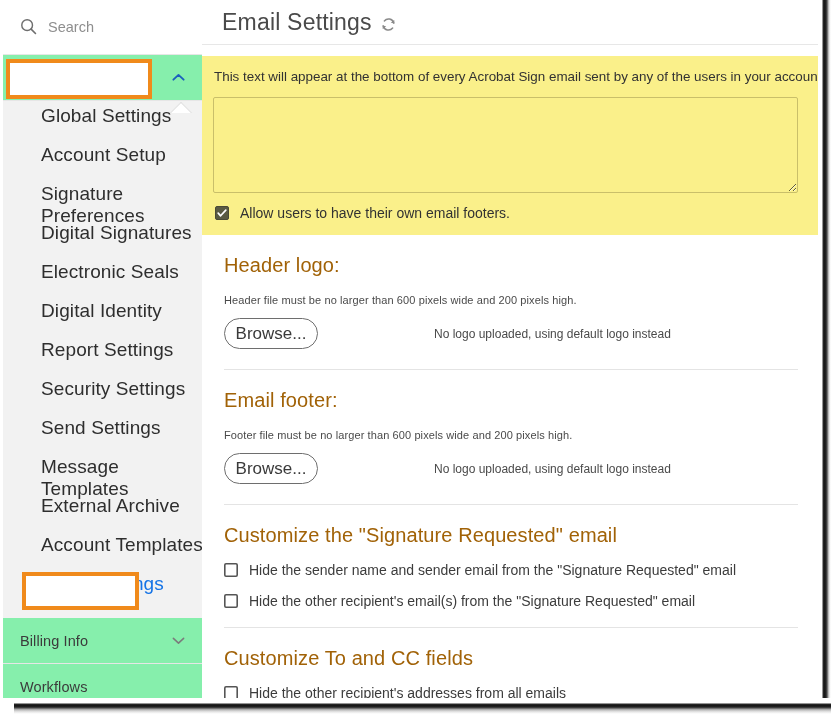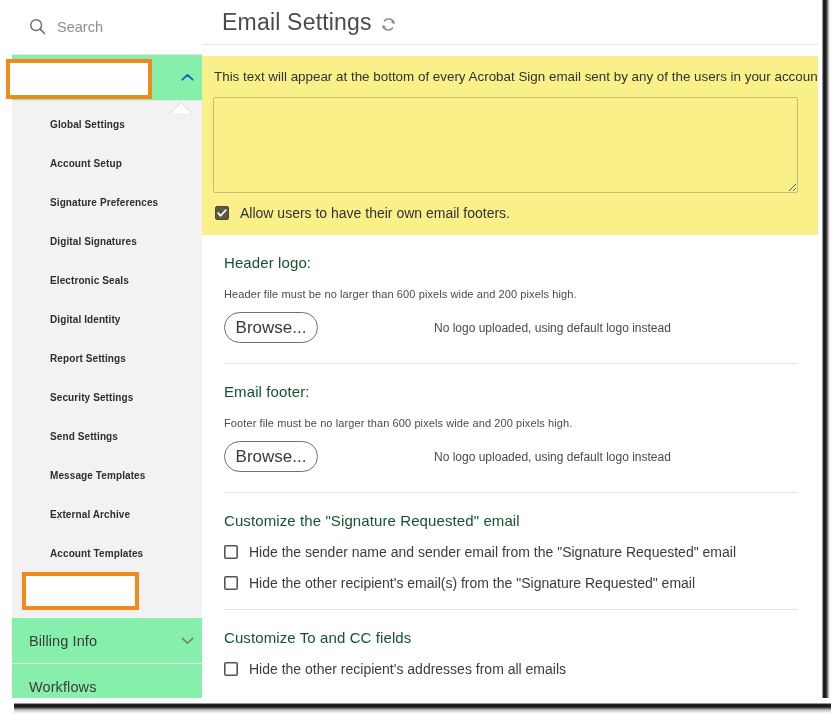--- a/index.html
+++ b/index.html
@@ -43,21 +43,21 @@
     content: "";
     position: absolute;
     left: 0; top: 0;
     width: 14px; height: 16px;
     background: #ffffff;
   }
 
   
   #sidebar {
     position: absolute;
-    top: 0; left: 12px;
+    top: 0; left: 3px;
     width: 201px;
     height: 699px;
     background: #ffffff;
     border-right: 1px solid #dcdcdc;
     overflow: hidden;
   }
 
   
   #search-row {
     height: 55px;
@@ -130,26 +130,24 @@
 
   
   #subnav {
     background: #f2f2f2;
     padding: 4px 0 6px 0;
   }
   .subnav-item {
     position: relative;
     height: 39px;
     display: flex;
-    align-items: center;
     padding-left: 38px;
-    font-size: 10px;
+    font-size: 19px;
     color: #2e2e2e;
     letter-spacing: .1px;
-    font-weight: bold;
   }
   .subnav-item.selected { color: #1473e6; }
 
   
   .hl-box {
     position: absolute;
     border: 4px solid #f08a1b;
     background: transparent;
     z-index: 6;
     pointer-events: none;
@@ -249,22 +247,22 @@
   
   .section {
     padding: 0 20px 0 22px;
   }
   .divider {
     height: 1px;
     background: #e4e4e4;
     margin: 0 20px 0 22px;
   }
   .sec-title {
-    font-size: 15px;
-    color: #14532d;
+    font-size: 20px;
+    color: #a16207;
     margin: 19px 0 0 0;
     letter-spacing: .1px;
   }
   .sec-note {
     font-size: 11px;
     color: #4a4a4a;
     margin-top: 17px;
     letter-spacing: .1px;
   }
   .browse-row {

